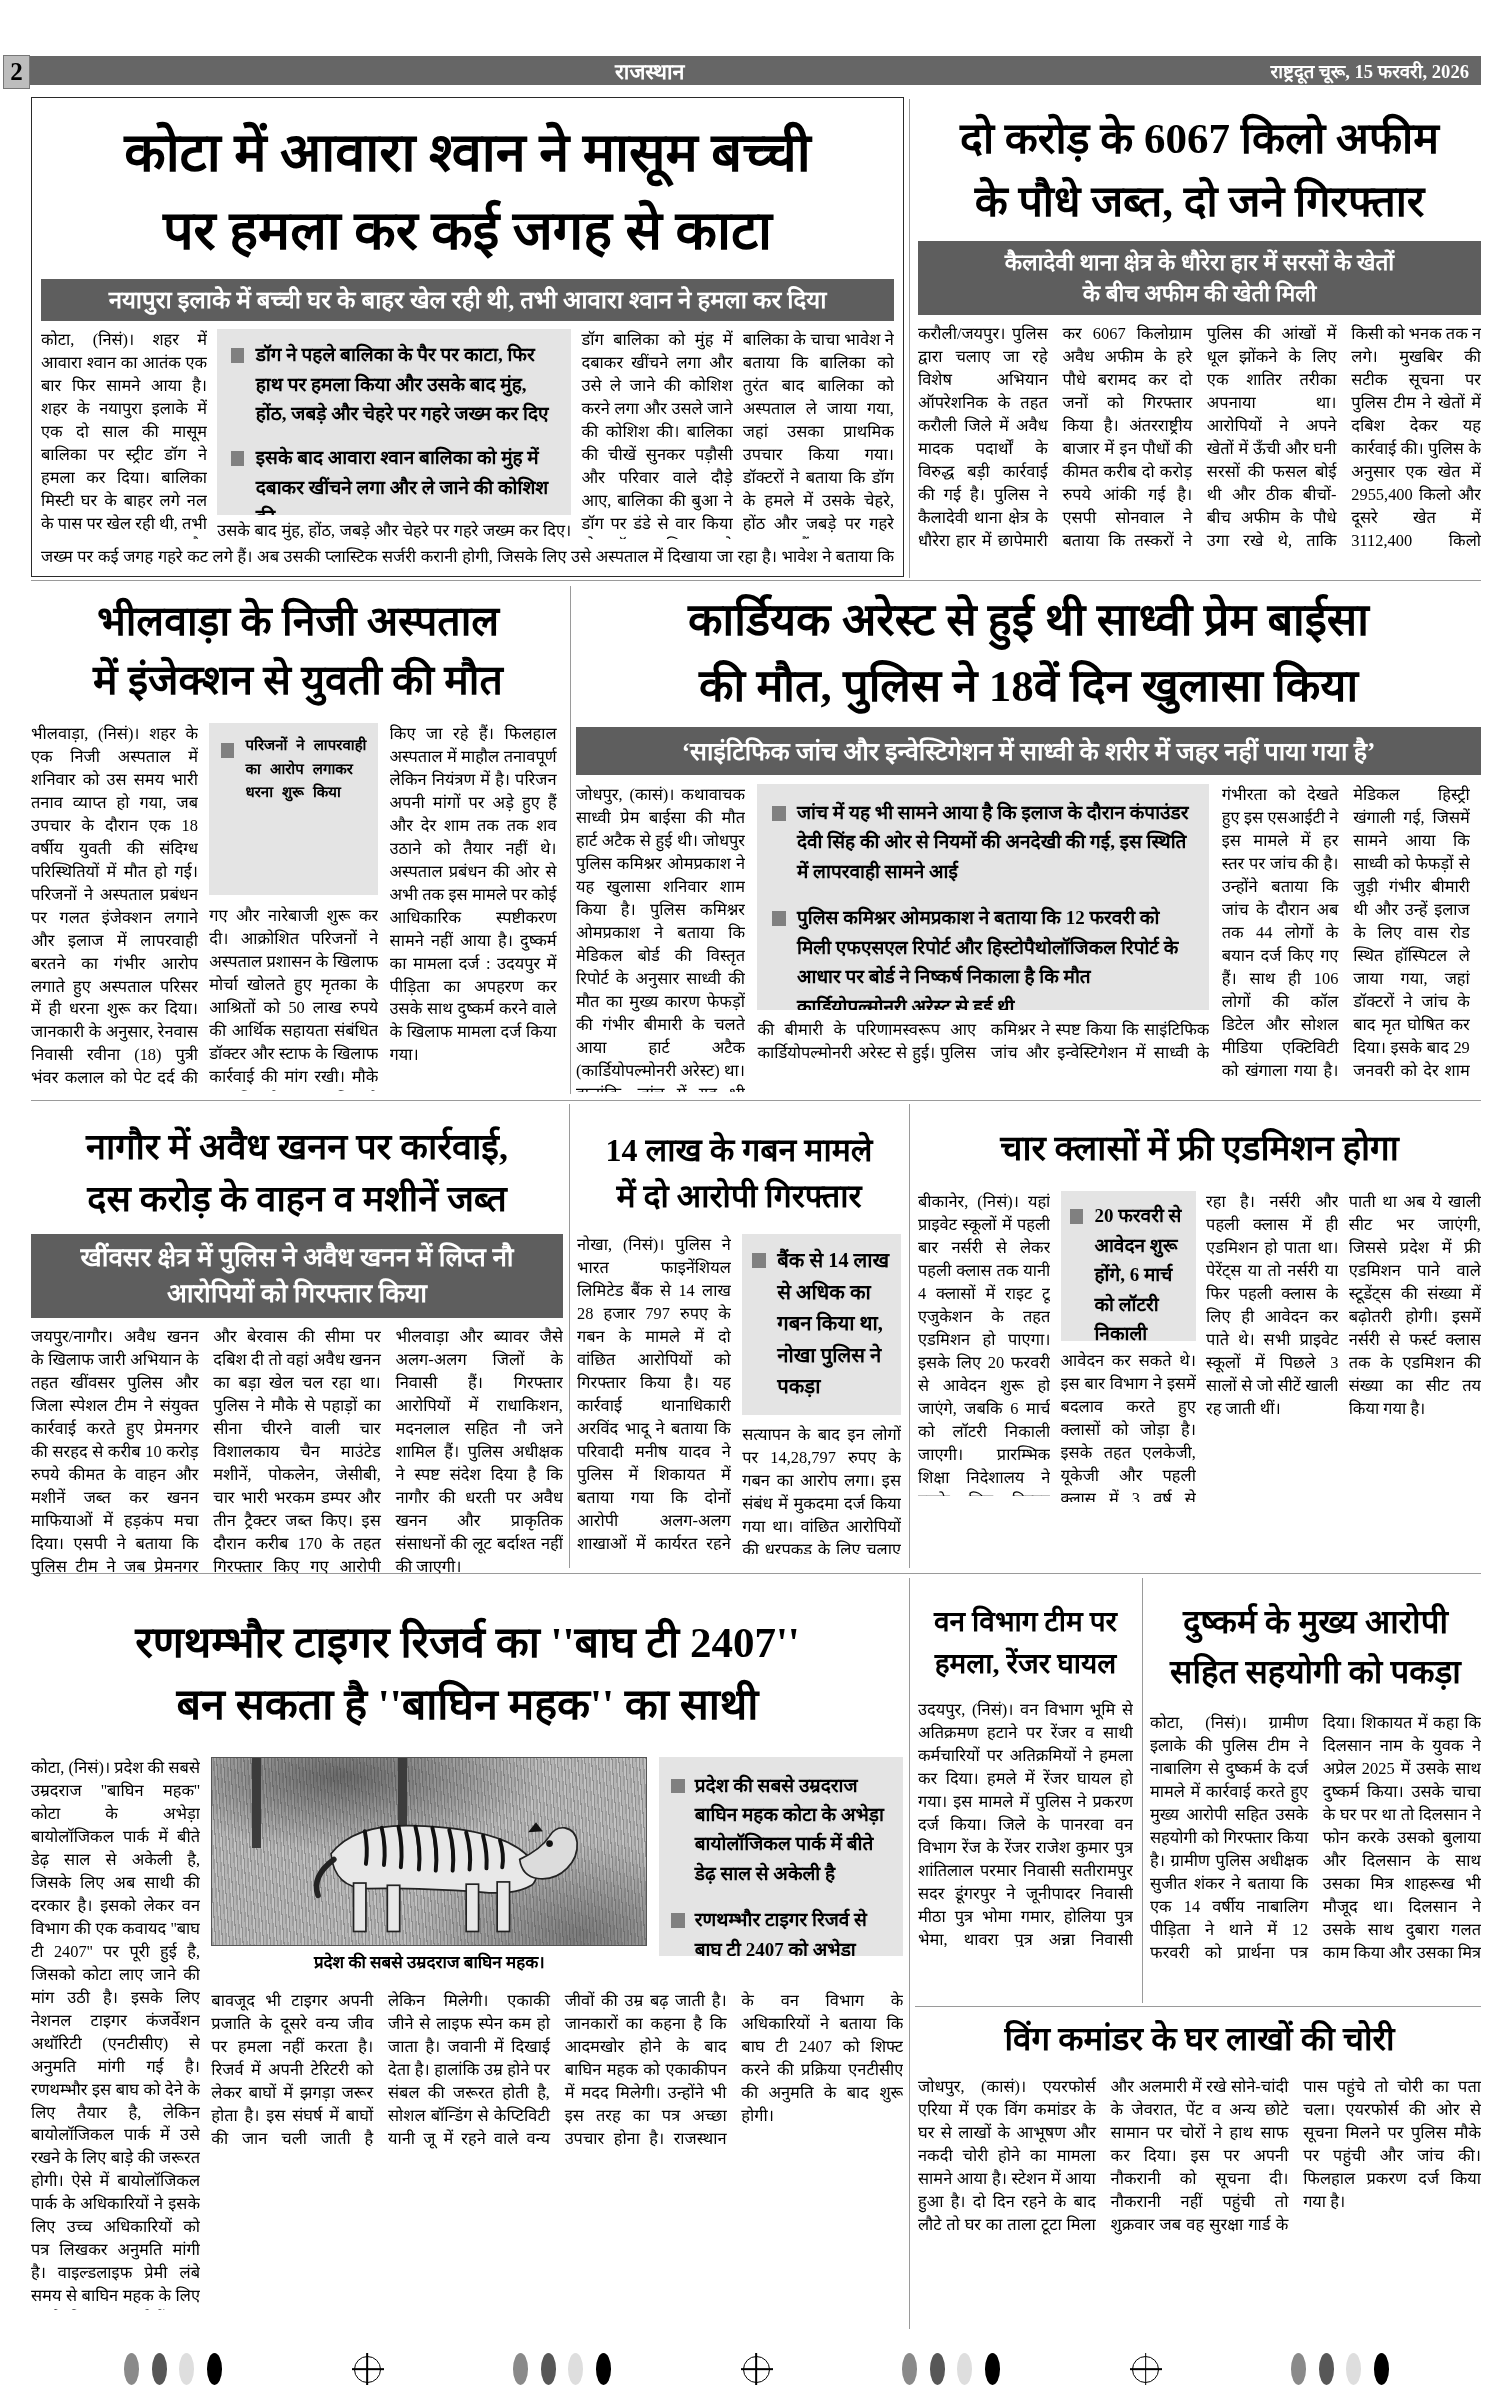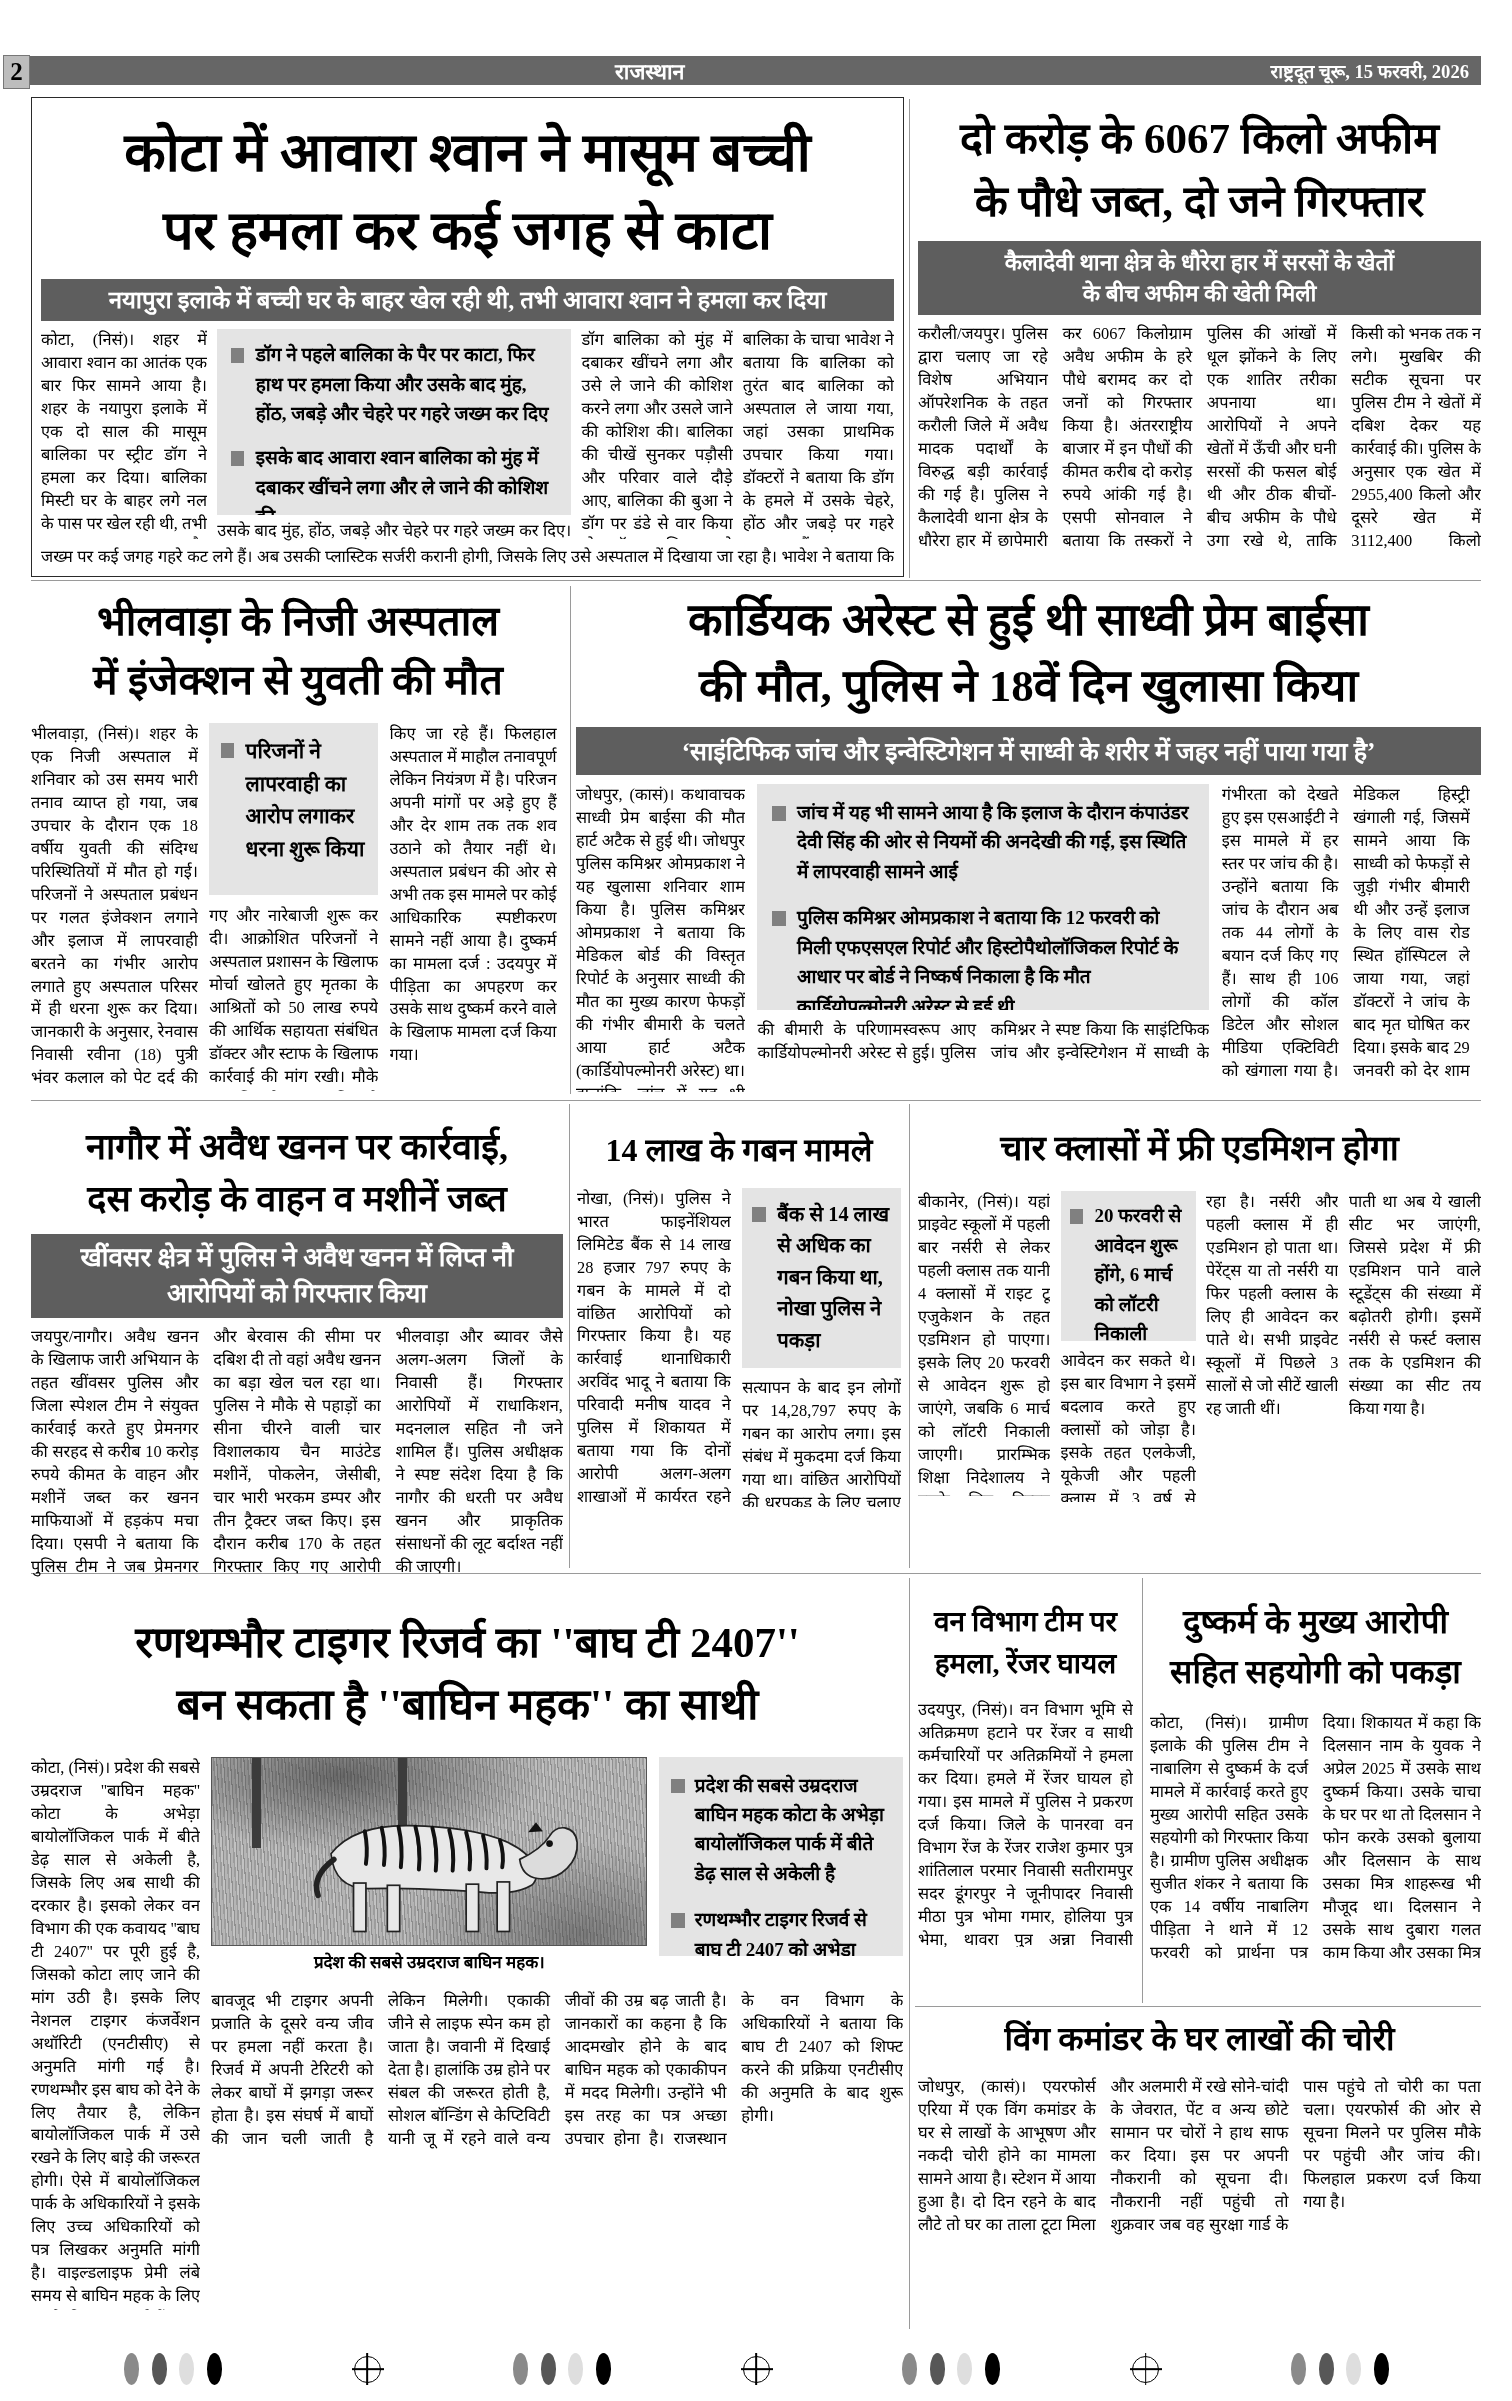--- a/index.html
+++ b/index.html
@@ -108,21 +108,21 @@
 <div class="story" style="left:31px;top:586px;width:534px;height:508px;">
   <div class="hl" style="font-size:41px;margin-top:5.6px;">
     <div>भीलवाड़ा के निजी अस्पताल</div>
     <div>में इंजेक्शन से युवती की मौत</div>
   </div>
   <div class="row" style="margin-top:12.4px;gap:11.3px;">
     <div class="btxt" style="width:167px;height:367px;">भीलवाड़ा, (निसं)। शहर के एक निजी अस्पताल में शनिवार को उस समय भारी तनाव व्याप्त हो गया, जब उपचार के दौरान एक 18 वर्षीय युवती की संदिग्ध परिस्थितियों में मौत हो गई। परिजनों ने अस्पताल प्रबंधन पर गलत इंजेक्शन लगाने और इलाज में लापरवाही बरतने का गंभीर आरोप लगाते हुए अस्पताल परिसर में ही धरना शुरू कर दिया। जानकारी के अनुसार, रेनवास निवासी रवीना (18) पुत्री भंवर कलाल को पेट दर्द की शिकायत होने पर परिजनों द्वारा इलाज के लिए अस्पताल लाया गया था।</div>
     <div style="width:169px;">
       <div class="callout" style="padding:12.4px 11.3px;height:147px;">
         <span class="sq"></span>
-        <span class="ctxt" style="font-size:21px;">परिजनों ने लापरवाही का आरोप लगाकर धरना शुरू किया</span>
+        <span class="ctxt" style="font-size:15px;font-family:Liberation Mono, monospace;">परिजनों ने लापरवाही का आरोप लगाकर धरना शुरू किया</span>
       </div>
       <div class="btxt" style="height:186px;margin-top:10.2px;">गए और नारेबाजी शुरू कर दी। आक्रोशित परिजनों ने अस्पताल प्रशासन के खिलाफ मोर्चा खोलते हुए मृतका के आश्रितों को 50 लाख रुपये की आर्थिक सहायता संबंधित डॉक्टर और स्टाफ के खिलाफ कार्रवाई की मांग रखी। मौके पर पुलिस के आला अधिकारी समझाइश के प्रयास किए जा रहे हैं।</div>
     </div>
     <div class="btxt" style="width:167px;height:367px;">किए जा रहे हैं। फिलहाल अस्पताल में माहौल तनावपूर्ण लेकिन नियंत्रण में है। परिजन अपनी मांगों पर अड़े हुए हैं और देर शाम तक तक शव उठाने को तैयार नहीं थे। अस्पताल प्रबंधन की ओर से अभी तक इस मामले पर कोई आधिकारिक स्पष्टीकरण सामने नहीं आया है। दुष्कर्म का मामला दर्ज : उदयपुर में पीड़िता का अपहरण कर उसके साथ दुष्कर्म करने वाले के खिलाफ मामला दर्ज किया गया।</div>
   </div>
 </div>
 
 <div class="story" style="left:576px;top:586px;width:905px;height:508px;">
   <div class="hl" style="font-size:45px;margin-top:2.3px;">
     <div>कार्डियक अरेस्ट से हुई थी साध्वी प्रेम बाईसा</div>
@@ -158,20 +158,21 @@
   <div class="subbar" style="font-size:26px;line-height:1.4;margin-top:9px;padding:5.6px 4.5px;">
     <div>खींवसर क्षेत्र में पुलिस ने अवैध खनन में लिप्त नौ</div>
     <div>आरोपियों को गिरफ्तार किया</div>
   </div>
   <div class="btxt c3" style="margin-top:8px;height:265px;">जयपुर/नागौर। अवैध खनन के खिलाफ जारी अभियान के तहत खींवसर पुलिस और जिला स्पेशल टीम ने संयुक्त कार्रवाई करते हुए प्रेमनगर की सरहद से करीब 10 करोड़ रुपये कीमत के वाहन और मशीनें जब्त कर खनन माफियाओं में हड़कंप मचा दिया। एसपी ने बताया कि पुलिस टीम ने जब प्रेमनगर और बेरवास की सीमा पर दबिश दी तो वहां अवैध खनन का बड़ा खेल चल रहा था। पुलिस ने मौके से पहाड़ों का सीना चीरने वाली चार विशालकाय चैन माउंटेड मशीनें, पोकलेन, जेसीबी, चार भारी भरकम डम्पर और तीन ट्रैक्टर जब्त किए। इस दौरान करीब 170 के तहत गिरफ्तार किए गए आरोपी भीलवाड़ा और ब्यावर जैसे अलग-अलग जिलों के निवासी हैं। गिरफ्तार आरोपियों में राधाकिशन, मदनलाल सहित नौ जने शामिल हैं। पुलिस अधीक्षक ने स्पष्ट संदेश दिया है कि नागौर की धरती पर अवैध खनन और प्राकृतिक संसाधनों की लूट बर्दाश्त नहीं की जाएगी।</div>
 </div>
 
 <div class="story" style="left:577px;top:1104px;width:324px;height:463px;">
   <div class="hl" style="font-size:32px;margin-top:22.6px;">
     <div>14 लाख के गबन मामले</div>
+    <div>में दो आरोपी गिरफ्तार</div>
   </div>
   <div class="row" style="margin-top:14.7px;gap:11.3px;">
     <div class="btxt" style="width:154px;height:316px;">नोखा, (निसं)। पुलिस ने भारत फाइनेंशियल लिमिटेड बैंक से 14 लाख 28 हजार 797 रुपए के गबन के मामले में दो वांछित आरोपियों को गिरफ्तार किया है। यह कार्रवाई थानाधिकारी अरविंद भादू ने बताया कि परिवादी मनीष यादव ने पुलिस में शिकायत में बताया गया कि दोनों आरोपी अलग-अलग शाखाओं में कार्यरत रहने के दौरान महिलाओं को दिए जाने वाले ऋण की राशि और किस्ती के पैसे सीधे महिलाओं से ले लिए, लेकिन उन्हें बैंक में जमा नहीं कराया।</div>
     <div style="width:159px;">
       <div class="callout" style="padding:11.3px 10.2px;height:158px;">
         <span class="sq"></span>
         <span class="ctxt" style="font-size:20.3px;">बैंक से 14 लाख से अधिक का गबन किया था, नोखा पुलिस ने पकड़ा</span>
       </div>
       <div class="btxt" style="height:130px;margin-top:9px;">सत्यापन के बाद इन लोगों पर 14,28,797 रुपए के गबन का आरोप लगा। इस संबंध में मुकदमा दर्ज किया गया था। वांछित आरोपियों की धरपकड़ के लिए चलाए जा रहे अभियान के तहत दबिश देकर दोनों को पकड़ा गया। पुलिस टीम में उपनिरीक्षक तनसुखराम, कॉन्स्टेबल सतीश कुमार और कॉन्स्टेबल खुशराज शामिल थे।</div>
     </div>

